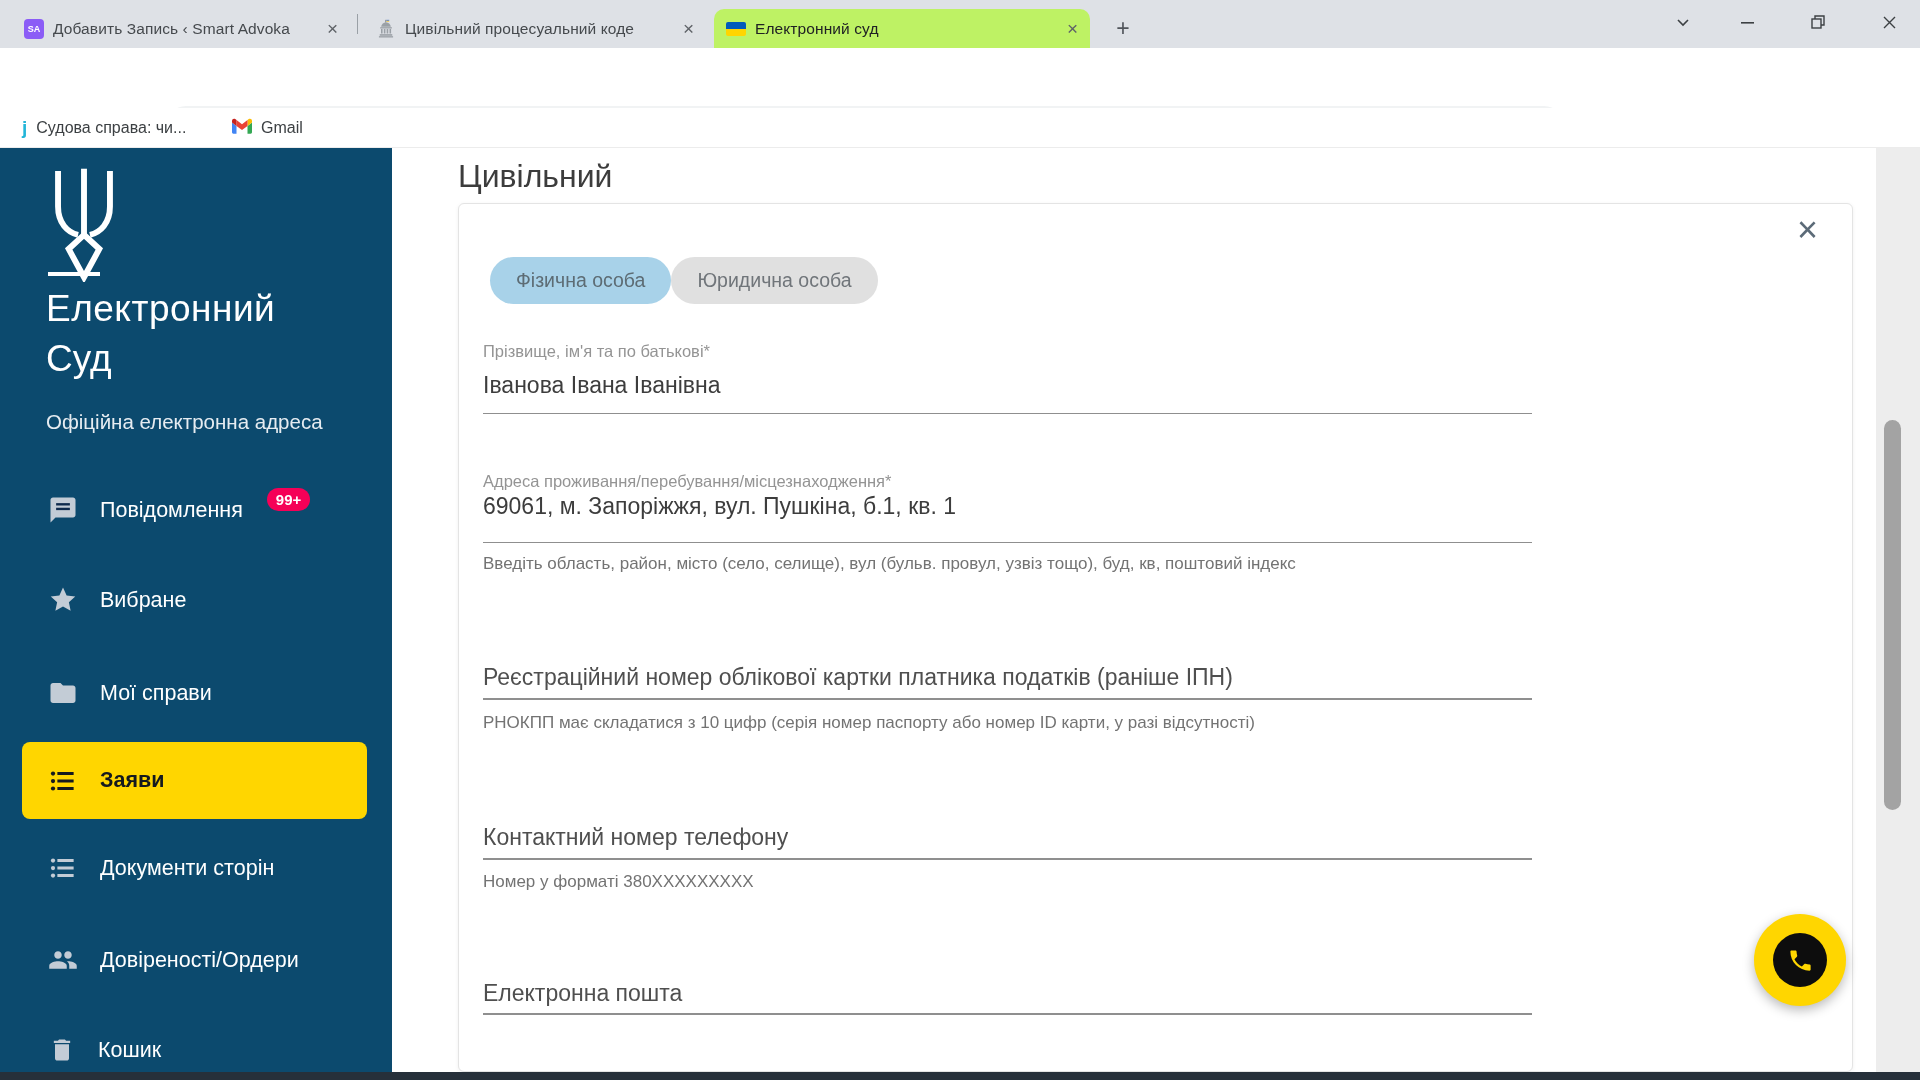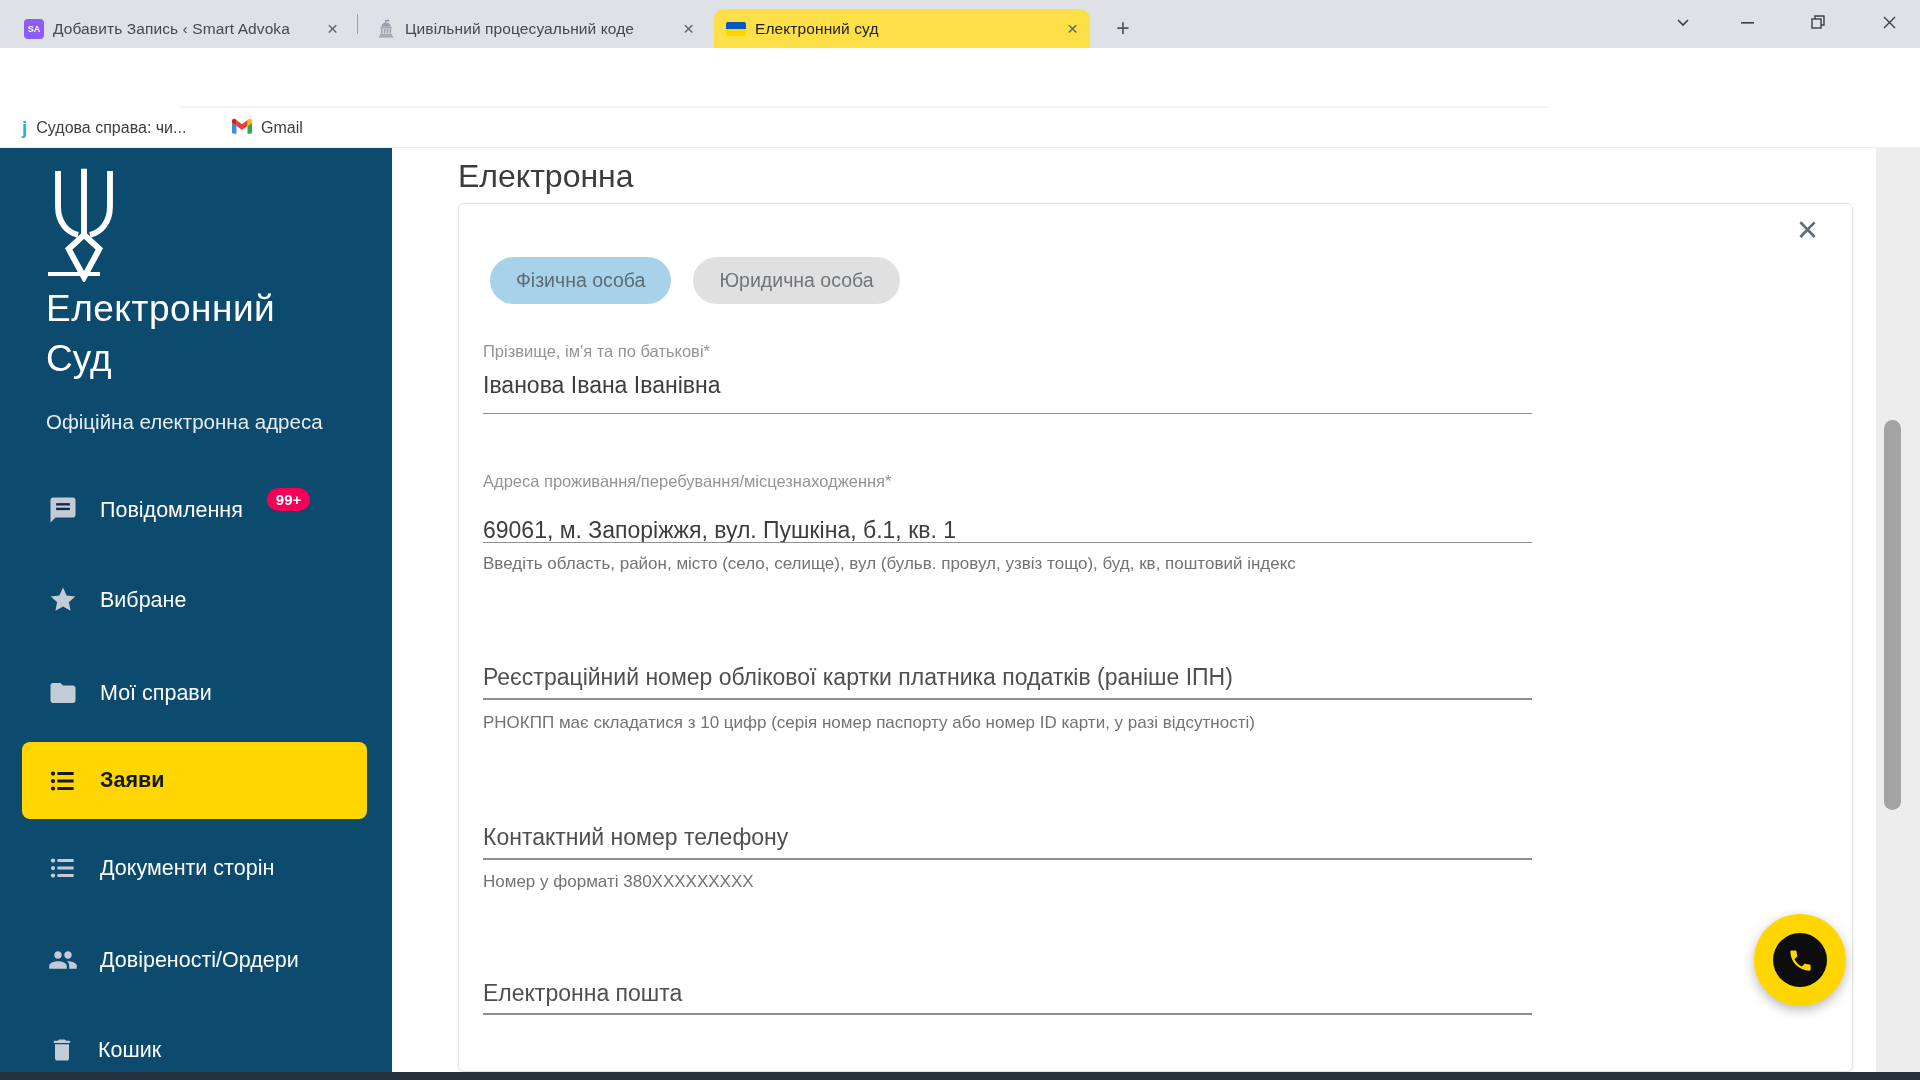--- a/index.html
+++ b/index.html
@@ -2,21 +2,21 @@
 <html><head>
 <meta charset="utf-8">
 <style>
   *{margin:0;padding:0;box-sizing:border-box}
   html,body{width:1920px;height:1080px;overflow:hidden}
   body{font-family:"Liberation Sans","DejaVu Sans",sans-serif;background:#fff;position:relative}
 
   
   .tabstrip{position:absolute;left:0;top:0;width:1920px;height:48px;background:#dee1e6}
   .tab{position:absolute;top:9px;height:39px;display:flex;align-items:center;gap:9px;padding:0 10px 0 12px;font-size:15.5px;color:#45494d;overflow:hidden}
-  .tab.active{background:#fde047;border-radius:10px 10px 0 0;color:#202124}
+  .tab.active{background:#bef264;border-radius:10px 10px 0 0;color:#202124}
   .tab-title{flex:1;white-space:nowrap;overflow:hidden;letter-spacing:.1px}
   .tab-close{font-size:19px;color:#5f6368;line-height:1;flex:0 0 auto;padding:0 2px}
   .tab-divider{position:absolute;left:357px;top:14px;width:1px;height:20px;background:#9aa0a6}
   .favicon{flex:0 0 auto;display:inline-flex}
   .fav-sa{width:20px;height:20px;border-radius:4px;background:#8b5cf6;color:#fff;font-size:9px;font-weight:bold;display:flex;align-items:center;justify-content:center}
   .fav-flag{width:20px;height:14px;display:flex;flex-direction:column;border-radius:2px;overflow:hidden}
   .fav-flag i{flex:1}
   .newtab{position:absolute;left:1108px;top:13px;width:30px;height:30px;display:flex;align-items:center;justify-content:center;color:#50545a;font-size:23px;font-weight:300}
   .winctl{position:absolute;top:6px;width:42px;height:32px;display:flex;align-items:center;justify-content:center}
 
@@ -46,21 +46,21 @@
   .sb-sub{position:absolute;left:46px;top:262px;font-size:20.5px;font-weight:300;color:#e6ecf1}
   .sb-item{position:absolute;left:0;width:392px;height:56px;display:flex;align-items:center;gap:22px;padding-left:48px;font-size:21.5px;color:#fff;cursor:pointer}
   .sb-item svg{flex:0 0 auto}
   .sb-item.active{left:22px;width:345px;height:77px;top:594px;background:#ffd600;border-radius:8px;color:#14191f;font-weight:bold;padding-left:26px}
   .badge{background:#f50057;color:#fff;font-size:15px;font-weight:bold;padding:3px 9px;border-radius:12px;margin-left:2px;transform:translateY(-11px)}
 
   
   .page-title{position:absolute;left:458px;top:158px;font-size:32px;color:#3c3c3c;font-weight:400}
   .card{position:absolute;left:458px;top:203px;width:1395px;height:869px;background:#fff;border:1px solid #e4e4e4;border-radius:6px;box-shadow:0 1px 4px rgba(0,0,0,.06)}
   .card-close{position:absolute;left:1338px;top:8px;font-size:36px;font-weight:300;color:#5c6b78;line-height:1;cursor:pointer}
-  .pill-row{position:absolute;left:31px;top:53px;display:flex;gap:22px}
+  .pill-row{position:absolute;left:31px;top:53px;display:flex;}
   .pill{height:47px;border-radius:24px;display:flex;align-items:center;padding:0 26px;font-size:19.5px}
   .pill.active{background:#a8d2e9;color:#5d6c74}
   .pill.idle{background:#e0e0e0;color:#70757a}
   .f-label{position:absolute;left:24px;font-size:16.5px;color:#949494}
   .f-value{position:absolute;left:24px;font-size:23px;color:#3d3d3d}
   .f-ph{position:absolute;left:24px;font-size:23px;color:#4f4f4f}
   .f-line{position:absolute;left:24px;width:1049px;height:1px;background:#8f8f8f}
   .f-hint{position:absolute;left:24px;font-size:17px;color:#737373}
 
   .fab{position:absolute;left:1754px;top:914px;width:92px;height:92px;border-radius:50%;background:#ffd600;box-shadow:0 4px 12px rgba(0,0,0,.28);display:flex;align-items:center;justify-content:center;cursor:pointer}
@@ -317,36 +317,36 @@
     <span>Довіреності/Ордери</span>
   </div>
   <div class="sb-item" style="top:874px">
     <svg width="28" height="28" viewBox="0 0 24 24" fill="#c3ccd6">
         <path d="M6 19c0 1.1.9 2 2 2h8c1.1 0 2-.9 2-2V7H6v12zM19 4h-3.5l-1-1h-5l-1 1H5v2h14V4z"></path>
       </svg>
     <span>Кошик</span>
   </div>
 </aside>
 
-<h1 class="page-title">Електронна</h1>
+<h1 class="page-title">Цивільний</h1>
 
 <div class="card">
   <span class="card-close">×</span>
 
   <div class="pill-row">
     <div class="pill active">Фізична особа</div>
     <div class="pill idle">Юридична особа</div>
   </div>
 
   <div class="f-label" style="top:138px">Прізвище, ім'я та по батькові*</div>
   <div class="f-value" style="top:168px">Іванова Івана Іванівна</div>
   <div class="f-line" style="top:209px"></div>
 
   <div class="f-label" style="top:268px">Адреса проживання/перебування/місцезнаходження*</div>
-  <div class="f-value" style="top:313px">69061, м. Запоріжжя, вул. Пушкіна, б.1, кв. 1</div>
+  <div class="f-value" style="top:289px">69061, м. Запоріжжя, вул. Пушкіна, б.1, кв. 1</div>
   <div class="f-line" style="top:338px"></div>
   <div class="f-hint" style="top:350px">Введіть область, район, місто (село, селище), вул (бульв. провул, узвіз тощо), буд, кв, поштовий індекс</div>
 
   <div class="f-ph" style="top:460px">Реєстраційний номер облікової картки платника податків (раніше ІПН)</div>
   <div class="f-line" style="top:494px;height:2px"></div>
   <div class="f-hint" style="top:509px">РНОКПП має складатися з 10 цифр (серія номер паспорту або номер ID карти, у разі відсутності)</div>
 
   <div class="f-ph" style="top:620px">Контактний номер телефону</div>
   <div class="f-line" style="top:654px;height:2px"></div>
   <div class="f-hint" style="top:668px">Номер у форматі 380XXXXXXXXX</div>

